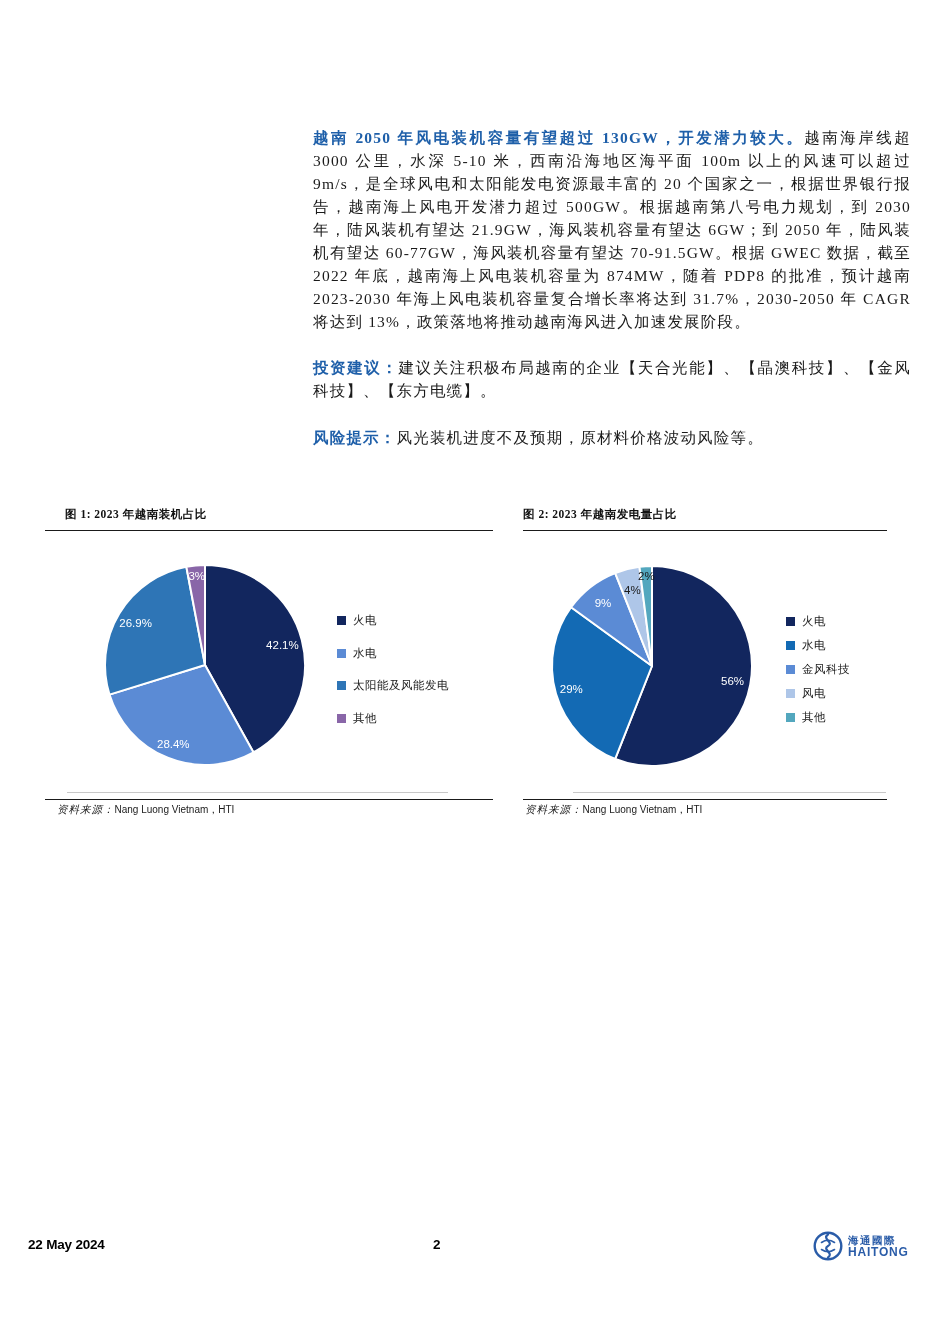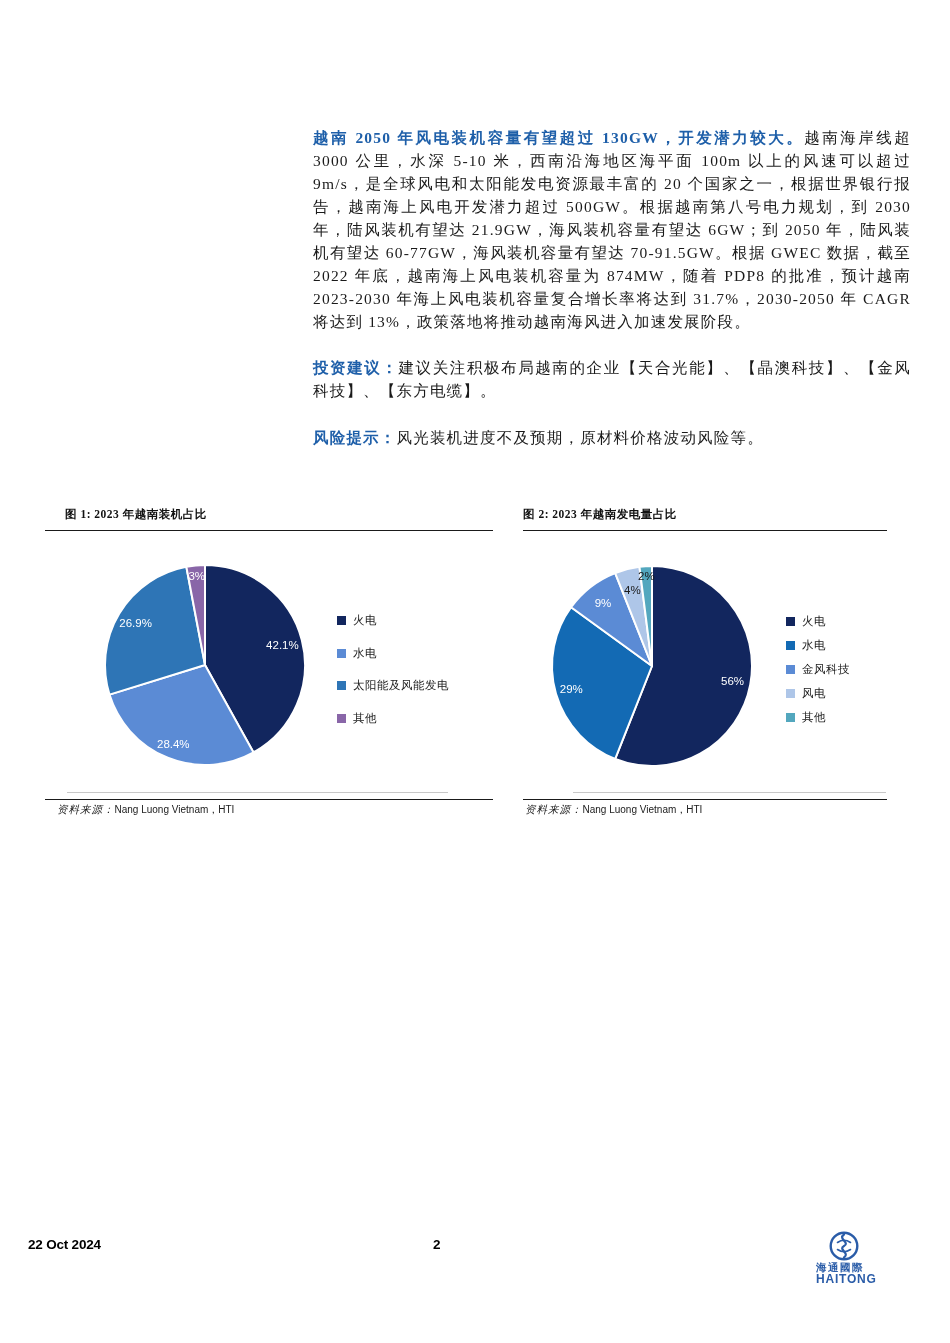--- a/index.html
+++ b/index.html
@@ -38,21 +38,21 @@
   .legend-label { font-size:11.5px; color:#1a1a1a; letter-spacing:0.5px; }
 
   .source-row { position:absolute; top:803px; font-size:10px; white-space:nowrap;text-align:center; }
   .source-label { font-style:italic; font-size:10.5px; letter-spacing:1px; }
   .source-text { font-family:"Liberation Sans","DejaVu Sans",sans-serif; font-size:10px; font-style:normal; }
 
   .footer-date { position:absolute; left:28px; top:1237px; font-family:"Liberation Sans","DejaVu Sans",sans-serif;
                  font-weight:bold; font-size:13.5px; color:#000; letter-spacing:-0.2px; }
   .footer-page { position:absolute; left:433px; top:1237px; font-family:"Liberation Sans","DejaVu Sans",sans-serif;
                  font-weight:bold; font-size:13.5px; color:#000; }
-  .footer-logo { position:absolute; left:812px; top:1230px; display:flex; align-items:center;flex-direction:column; }
+  .footer-logo { position:absolute; left:812px; top:1230px; display:flex; align-items:center; }
   .logo-texts { display:flex; flex-direction:column; justify-content:center; margin-left:4px; }
   .logo-cn { font-size:10.5px; color:#2a5ca8; letter-spacing:1.5px; line-height:12px; font-weight:bold; }
   .logo-en { font-family:"Liberation Sans","DejaVu Sans",sans-serif; font-size:12px; font-weight:bold;
              color:#2a5ca8; letter-spacing:0.8px; line-height:11px; }
 </style>
 </head>
 <body>
 
 <div class="page">
 
@@ -130,21 +130,21 @@
       </div>
       <div class="legend-item">
         <span class="legend-swatch" style="background: rgb(83, 167, 190);"></span>
         <span class="legend-label">其他</span>
       </div>
     </div>
   <div class="rule-light" style="left:573px; top:792px; width:313px;"></div>
   <div class="rule-dark" style="left:523px; top:799px; width:364px;"></div>
   <div class="source-row" style="left:525px;"><span class="source-label">资料来源：</span><span class="source-text">Nang Luong Vietnam，HTI</span></div>
 
-  <div class="footer-date">22 Oct 2024</div>
+  <div class="footer-date">22 May 2024</div>
   <div class="footer-page">2</div>
   <div class="footer-logo">
     <svg width="32" height="32" viewBox="0 0 32 32">
       <circle cx="16" cy="16" r="13.3" fill="none" stroke="#2a5ca8" stroke-width="2.4"></circle>
       <path d="M16 4.5 C 9.5 9, 22.5 12.5, 16 16 C 9.5 19.5, 22.5 23, 16 27.5" fill="none" stroke="#2a5ca8" stroke-width="2.2" stroke-linecap="round"></path>
       <path d="M9.5 12.5 q 6.5 -4.5 13 0 M9.5 19.5 q 6.5 4.5 13 0" fill="none" stroke="#2a5ca8" stroke-width="1.6" stroke-linecap="round"></path>
     </svg>
     <div class="logo-texts">
       <span class="logo-cn">海通國際</span>
       <span class="logo-en">HAITONG</span>

